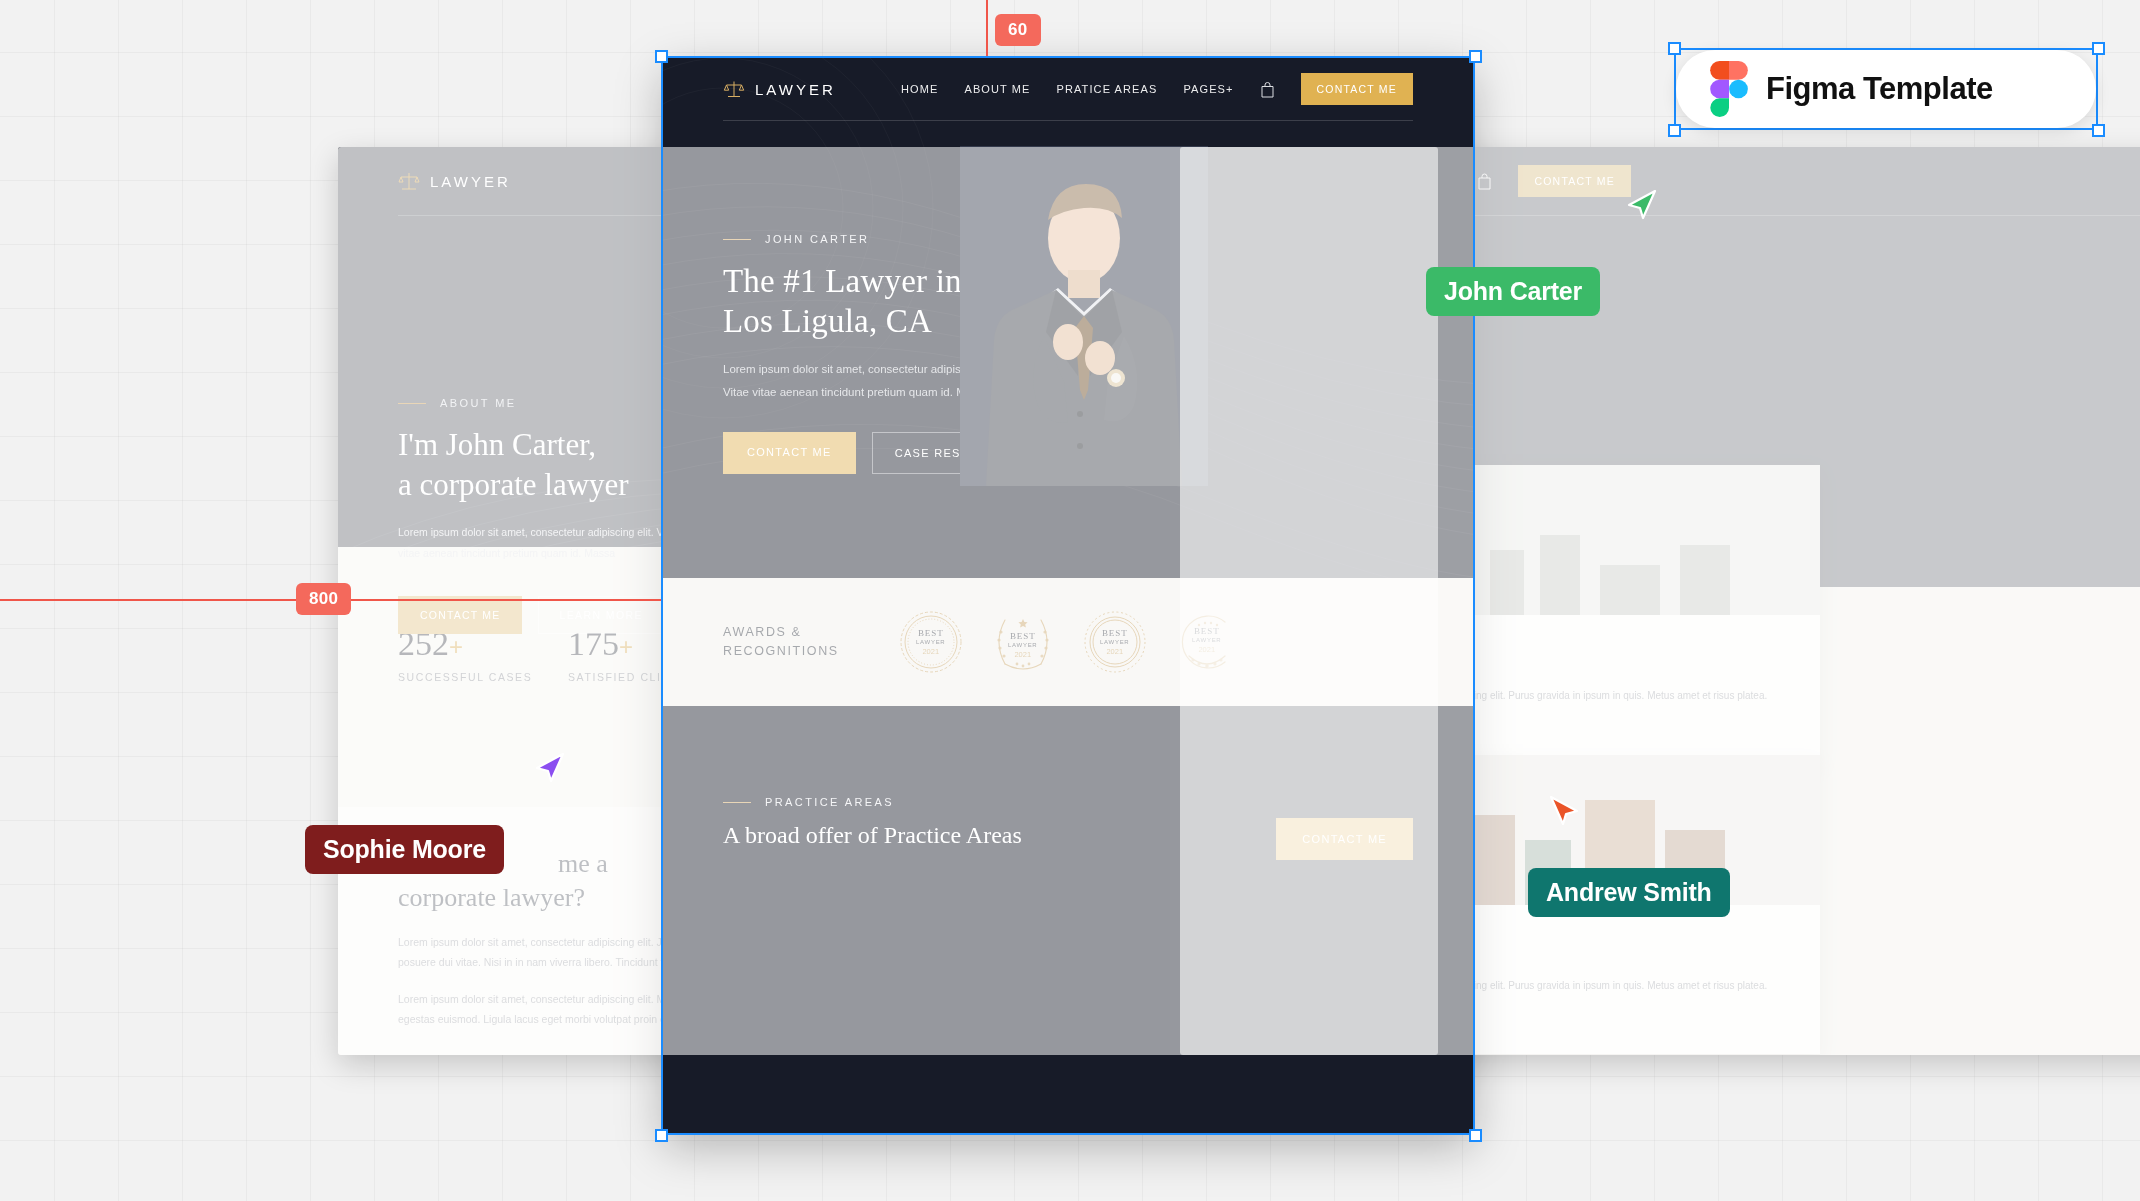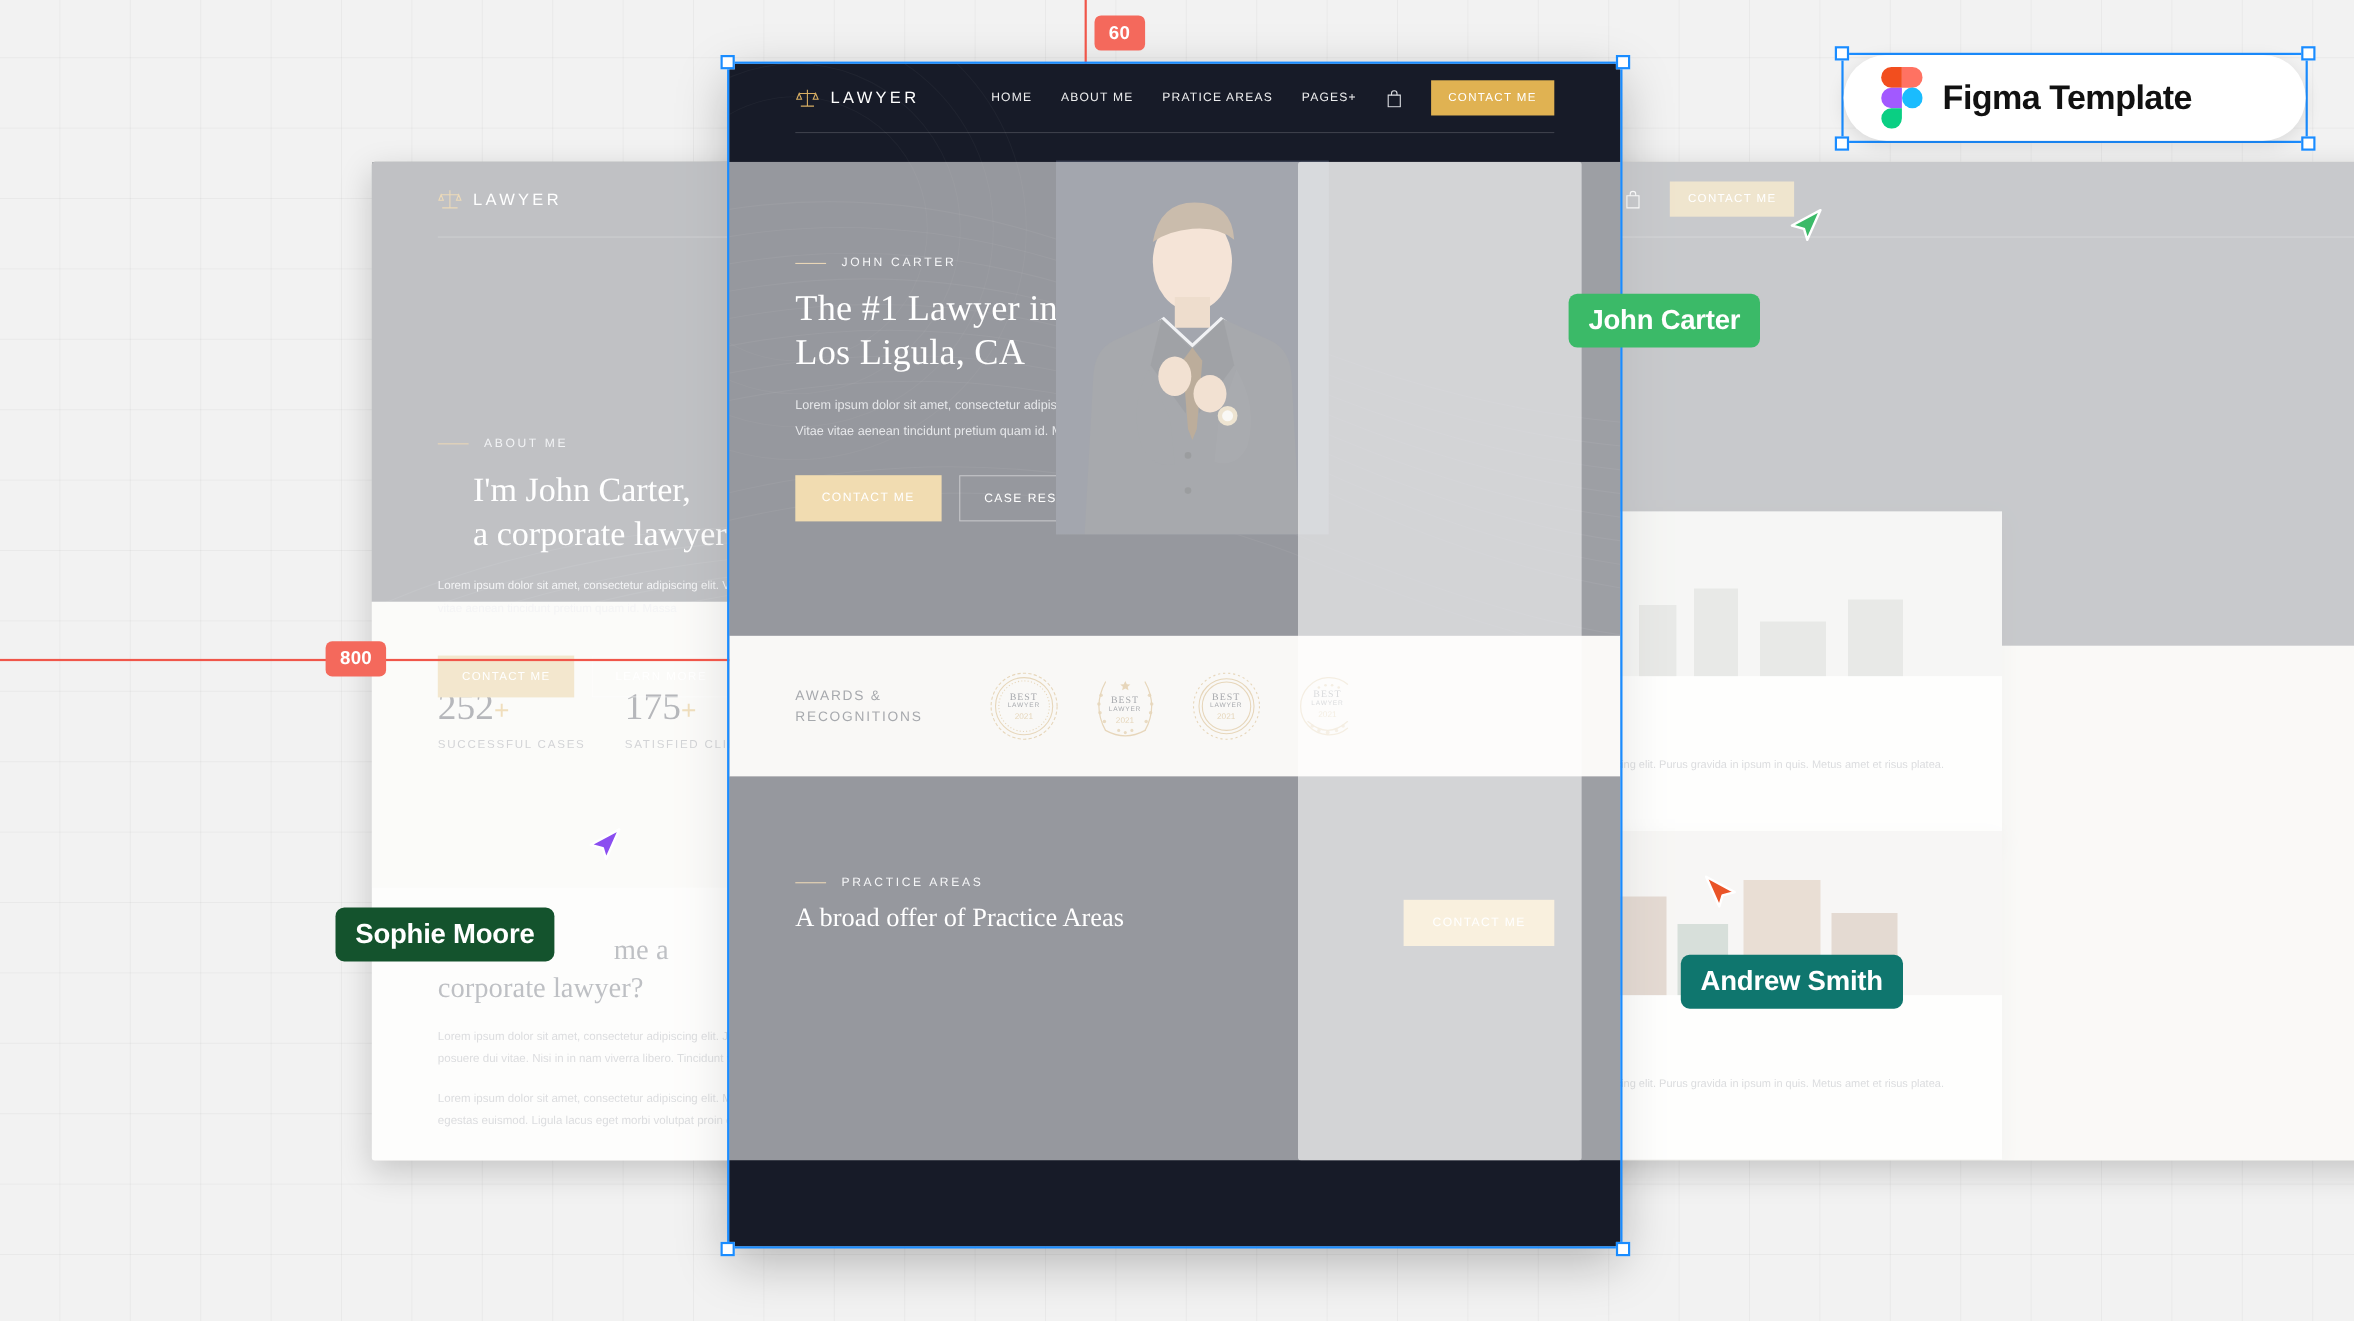--- a/index.html
+++ b/index.html
@@ -76,21 +76,21 @@
     background: #e0b252; color: #fff; font-size: 10.5px; letter-spacing: 1.2px;
     padding: 10px 16px; text-transform: uppercase; white-space: nowrap;
   }
 
   .eyebrow { display:flex; align-items:center; gap:14px; }
   .eyebrow .rule { width: 28px; height:1px; background:#cfa55f; display:block; }
   .eyebrow .label {
     font-size: 11px; letter-spacing: 2.4px; text-transform: uppercase;
   }
   .h-serif {
-    font-family: "Liberation Serif", serif; font-weight: 400; color: #fff; margin-left: 32px;
+    font-family: "Liberation Serif", serif; font-weight: 400; color: #fff;
   }
 
   .btn-outline {
     border: 1px solid rgba(255,255,255,.5); color: #fff;
     font-size: 10.5px; letter-spacing: 1.4px; padding: 12px 20px;
     text-transform: uppercase; background: transparent;
   }
 
   
   .lf-stats {
@@ -632,21 +632,21 @@
 <div class="meas-pill" style="left:296px; top:583px;">800</div>
 
 <svg class="cursor" style="left:1625px; top:187px;" viewBox="0 0 34 34">
   <path d="M30 4 L4 18 L15 21 L18 31 Z" fill="#3bba68" stroke="#ffffff" stroke-width="2.2" stroke-linejoin="round"></path>
 </svg>
 <div class="name-tag" style="left:1426px; top:267px; background:#3bba68;">John Carter</div>
 
 <svg class="cursor" style="left:533px; top:750px;" viewBox="0 0 34 34">
   <path d="M30 4 L4 18 L15 21 L18 31 Z" fill="#8b4ef0" stroke="#ffffff" stroke-width="2.2" stroke-linejoin="round"></path>
 </svg>
-<div class="name-tag" style="left:305px; top:825px; background:#14532d;">Sophie Moore</div>
+<div class="name-tag" style="left:305px; top:825px; background:#7f1d1d;">Sophie Moore</div>
 
 <svg class="cursor" style="left:1547px; top:793px;" viewBox="0 0 34 34">
   <path d="M4 4 L30 18 L19 21 L16 31 Z" fill="#ea5428" stroke="#ffffff" stroke-width="2.2" stroke-linejoin="round"></path>
 </svg>
 <div class="name-tag" style="left:1528px; top:868px; background:#0f766e;">Andrew Smith</div>
 
 <div id="figma-pill">
   <svg style="width:38px;height:56px" viewBox="0 0 38 56">
     <path d="M9.5 0h9.5v18.7H9.5a9.35 9.35 0 010-18.7z" fill="#f24e1e"></path>
     <path d="M19 0h9.5a9.35 9.35 0 010 18.7H19z" fill="#ff7262"></path>

